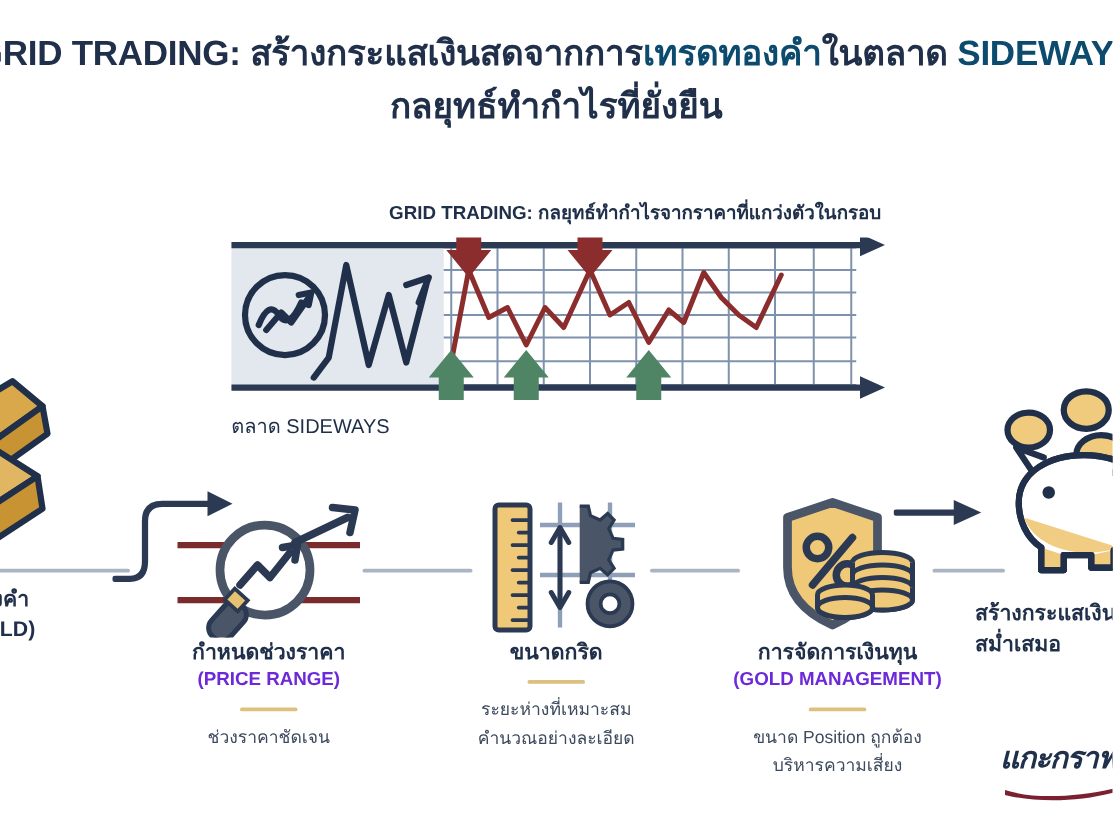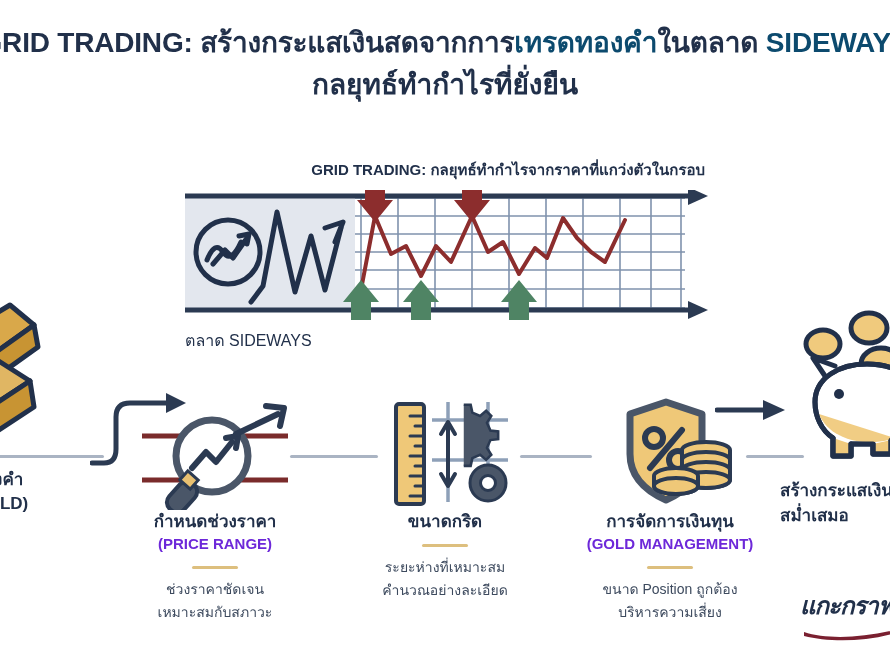--- a/index.html
+++ b/index.html
@@ -242,21 +242,20 @@
           <line x1="116" y1="36" x2="158" y2="16" stroke="#2b3a52" stroke-width="6" stroke-linecap="round"></line>
           <path d="M146 8 L164 10 L160 28" fill="none" stroke="#2b3a52" stroke-width="6" stroke-linecap="round" stroke-linejoin="round"></path>
           <rect x="52" y="82" width="20" height="34" rx="9" fill="#4a5668" stroke="#2b3a52" stroke-width="4" transform="rotate(42 62 99)"></rect>
           <rect x="62" y="76" width="14" height="12" fill="#e8c071" stroke="#2b3a52" stroke-width="3" transform="rotate(42 69 82)"></rect>
         </svg>
       </div>
       <div class="col-head">กำหนดช่วงราคา</div>
       <div class="col-sub">(PRICE RANGE)</div>
       <div class="rule"></div>
       <div class="col-desc">ช่วงราคาชัดเจน</div>
-      <div class="col-desc">เหมาะสมกับสภาวะ</div>
     </div>
 
     <div class="col" style="left:320px;">
       <div class="col-icon">
         <svg width="150" height="112" viewBox="0 0 150 112" style="display:block;margin:0 auto;">
           <g stroke="#8ea0b8" stroke-width="3.5">
             <line x1="62" y1="22" x2="138" y2="22"></line>
             <line x1="62" y1="62" x2="138" y2="62"></line>
             <line x1="78" y1="4" x2="78" y2="104"></line>
             <line x1="118" y1="4" x2="118" y2="104"></line>

